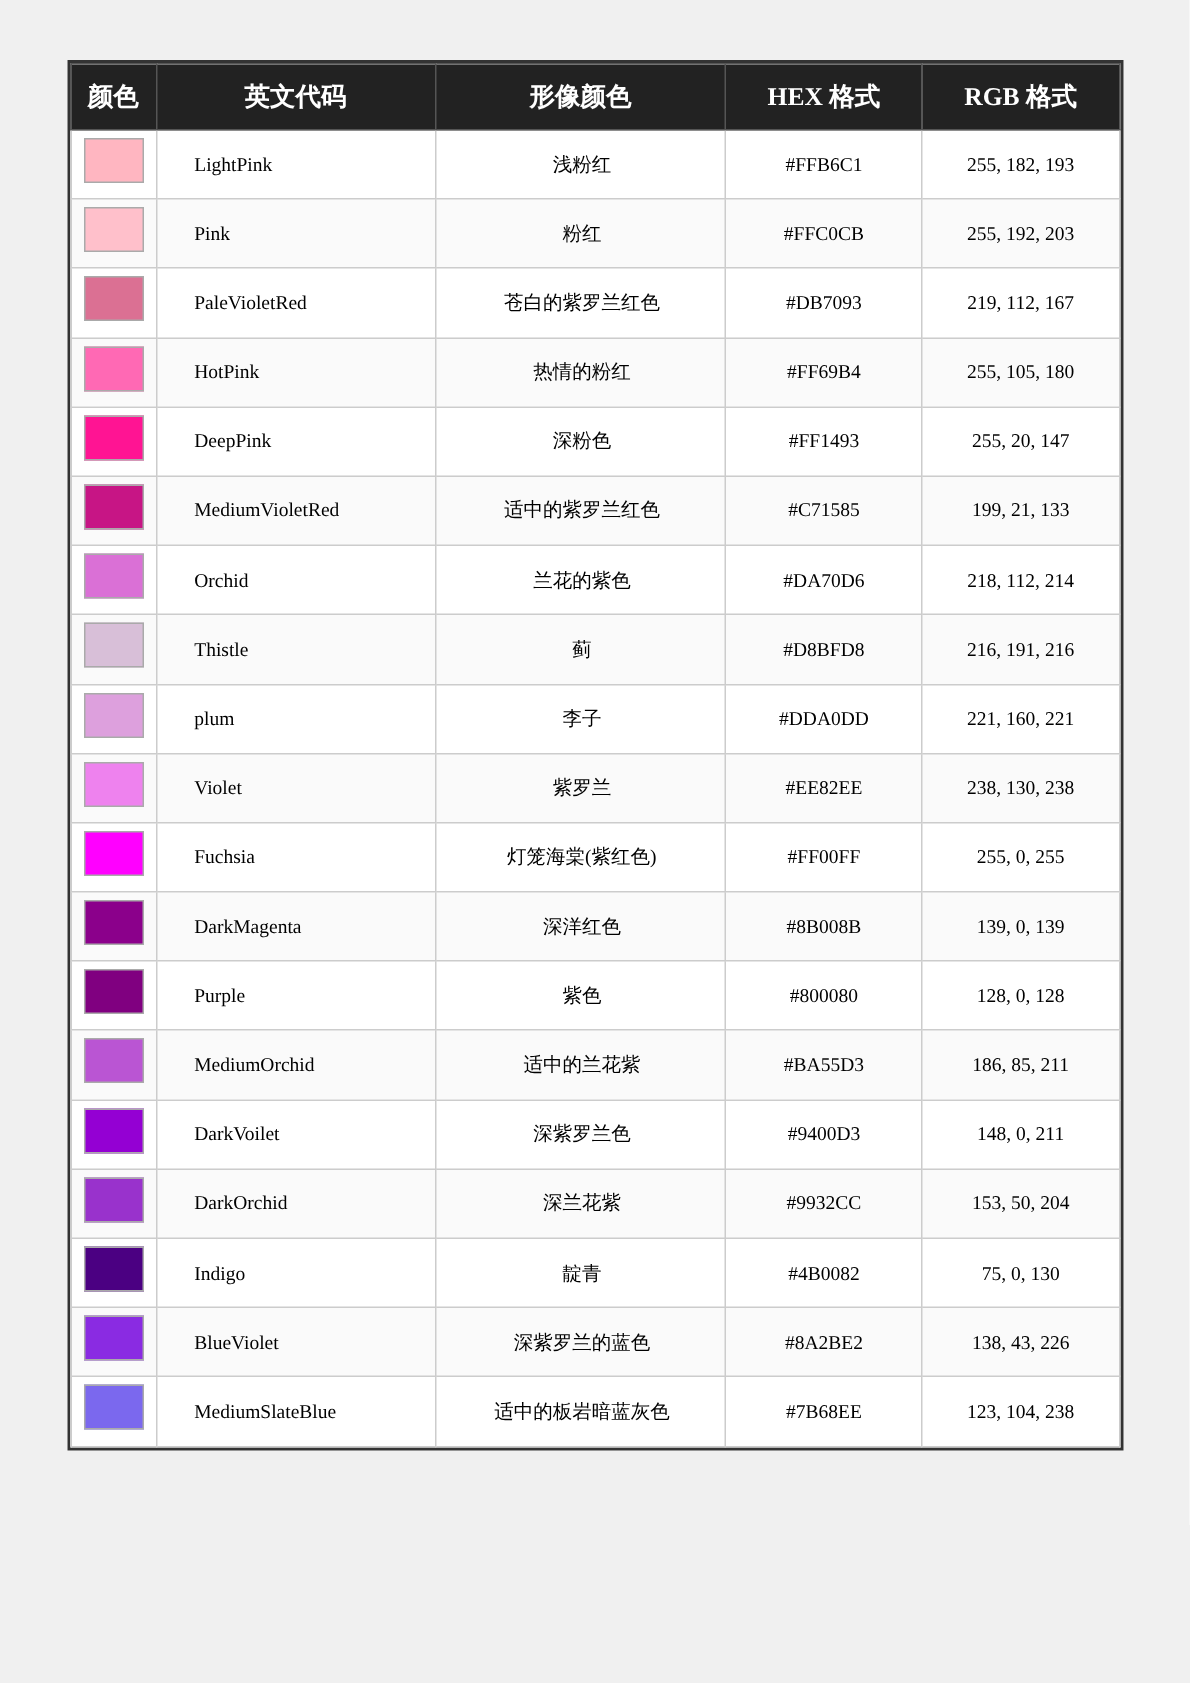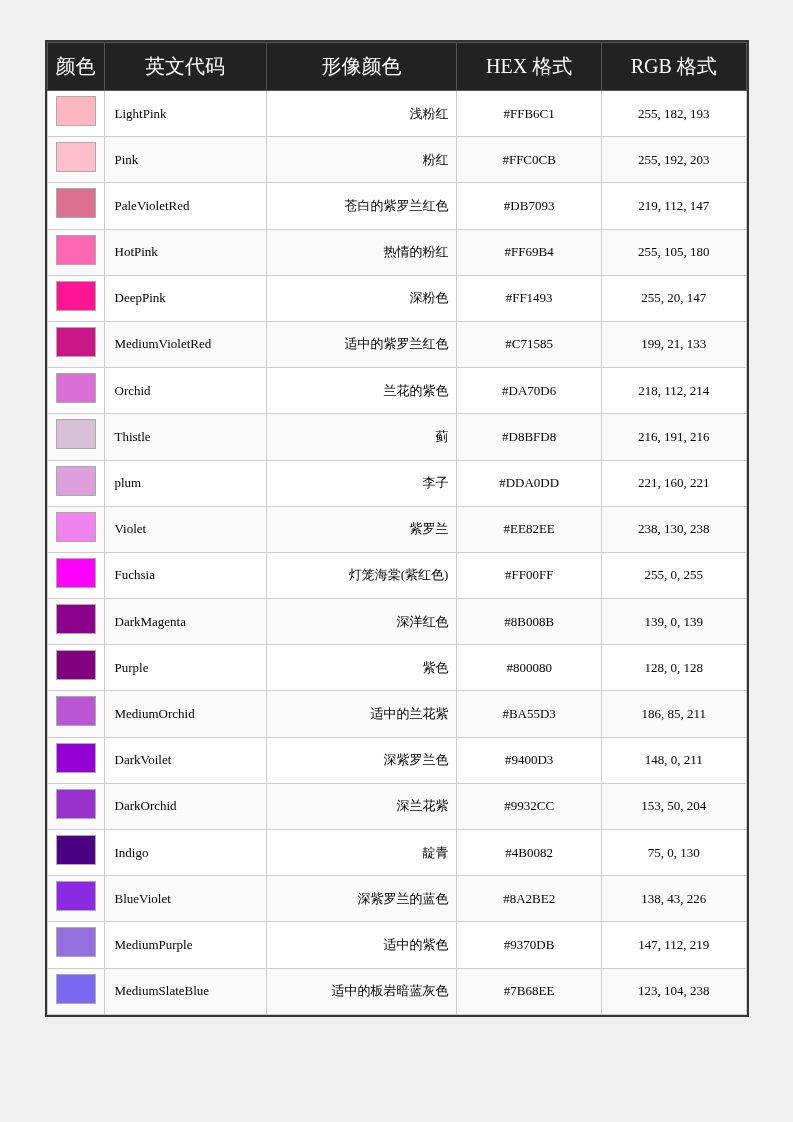--- a/index.html
+++ b/index.html
@@ -19,40 +19,40 @@
     table {
       border-collapse: collapse;
       width: 700px;
     }
     thead tr th {
       background: #222;
       color: #fff;
       padding: 10px 8px;
       text-align: center;
       border: 1px solid #555;
-      font-weight: normal;
-      font-size: 20px;
+      font-weight: bold;
+      font-size: 17px;
     }
     tbody tr td {
       border: 1px solid #ccc;
       padding: 5px 8px;
       text-align: center;
       font-size: 13px;
       line-height: 1.4;
     }
     .color-swatch {
       width: 40px;
       height: 30px;
       display: inline-block;
       border: 1px solid #aaa;
     }
     tbody tr:nth-child(odd) { background: #fff; }
     tbody tr:nth-child(even) { background: #fafafa; }
-    td.name-col { text-align: left; padding-left: 10px; }
-    td.zh-col { text-align: right; padding-left: 10px; }
+    td.name-col { text-align: left; padding-left: 25px; }
+    td.zh-col { text-align: center; padding-left: 10px; }
   </style>
 </head>
 <body>
 
 <div class="table-container">
   <table>
     <thead>
       <tr>
         <th>颜色</th>
         <th>英文代码</th>
@@ -74,21 +74,21 @@
           <td class="name-col">Pink</td>
           <td class="zh-col">粉红</td>
           <td>#FFC0CB</td>
           <td>255, 192, 203</td>
         </tr>
         <tr>
           <td style="width: 55px;"><span class="color-swatch" style="background-color: rgb(219, 112, 147);"></span></td>
           <td class="name-col">PaleVioletRed</td>
           <td class="zh-col">苍白的紫罗兰红色</td>
           <td>#DB7093</td>
-          <td>219, 112, 147</td>
+          <td>219, 112, 167</td>
         </tr>
         <tr>
           <td style="width: 55px;"><span class="color-swatch" style="background-color: rgb(255, 105, 180);"></span></td>
           <td class="name-col">HotPink</td>
           <td class="zh-col">热情的粉红</td>
           <td>#FF69B4</td>
           <td>255, 105, 180</td>
         </tr>
         <tr>
           <td style="width: 55px;"><span class="color-swatch" style="background-color: rgb(255, 20, 147);"></span></td>
@@ -182,27 +182,20 @@
           <td>75, 0, 130</td>
         </tr>
         <tr>
           <td style="width: 55px;"><span class="color-swatch" style="background-color: rgb(138, 43, 226);"></span></td>
           <td class="name-col">BlueViolet</td>
           <td class="zh-col">深紫罗兰的蓝色</td>
           <td>#8A2BE2</td>
           <td>138, 43, 226</td>
         </tr>
         <tr>
-          <td style="width: 55px;"><span class="color-swatch" style="background-color: rgb(147, 112, 219);"></span></td>
-          <td class="name-col">MediumPurple</td>
-          <td class="zh-col">适中的紫色</td>
-          <td>#9370DB</td>
-          <td>147, 112, 219</td>
-        </tr>
-        <tr>
           <td style="width: 55px;"><span class="color-swatch" style="background-color: rgb(123, 104, 238);"></span></td>
           <td class="name-col">MediumSlateBlue</td>
           <td class="zh-col">适中的板岩暗蓝灰色</td>
           <td>#7B68EE</td>
           <td>123, 104, 238</td>
         </tr>
       </tbody>
   </table>
 </div>
 

